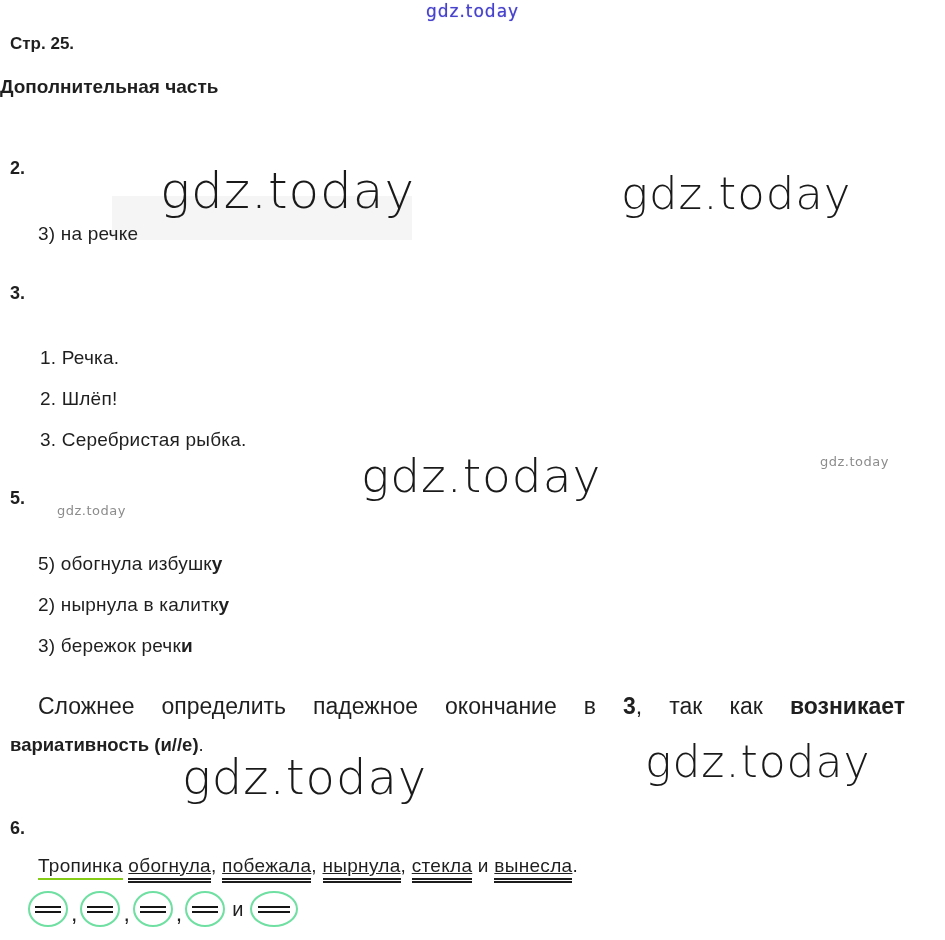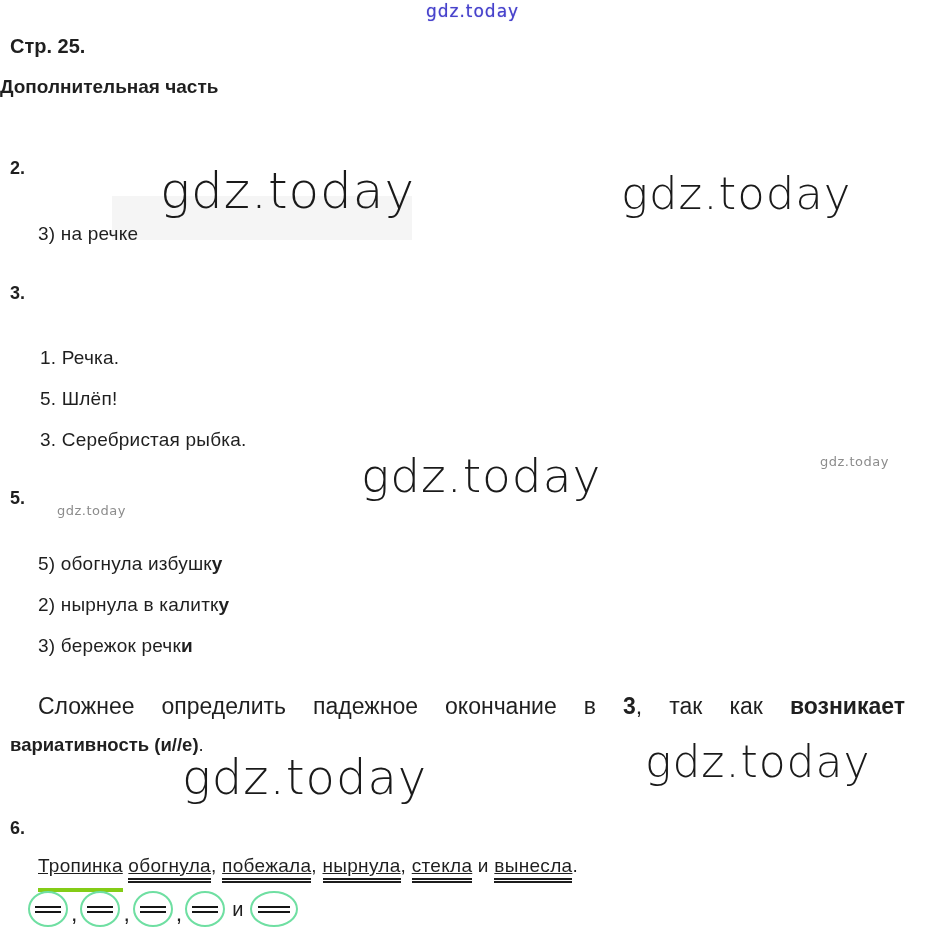--- a/index.html
+++ b/index.html
@@ -16,33 +16,33 @@
   .wm2r{left:621px;top:171px;font-size:45px;}
   .wmmid{left:361px;top:452px;font-size:47px;}
   .wmmids{left:820px;top:455px;}
   .wm5s{left:57px;top:504px;}
   .wmbl{left:182px;top:753px;font-size:48px;}
   .wmbr{left:645px;top:740px;font-size:44px;}
   .wmbg{left:112px;top:196px;width:300px;height:44px;background:#f5f5f5;z-index:1;}
   
   .content{z-index:3;line-height:1.2;}
   .b{font-weight:bold;}
-  .pagelabel{left:10px;top:34px;font-size:20px;font-weight:bold;}
+  .pagelabel{left:10px;top:34px;font-size:17px;font-weight:bold;}
   .heading{left:0;right:0;top:76px;text-align:left;font-size:19px;font-weight:bold;}
   .tasknum{left:10px;font-size:18px;font-weight:bold;}
   .t2n{top:158px;} .t3n{top:283px;} .t5n{top:488px;} .t6n{top:818px;}
   .line{font-size:19px;letter-spacing:0.2px;margin-top:24px;}
   .t2a{left:38px;top:199px;}
   .t3i0{left:40px;top:323px;} .t3i1{left:40px;top:364px;} .t3i2{left:40px;top:405px;}
   .t5i0{left:38px;top:529px;} .t5i1{left:38px;top:570px;} .t5i2{left:38px;top:611px;text-align:right;}
   .note1{left:38px;right:40px;top:693px;font-size:23px;text-align:justify;
          text-align-last:justify;}
   .note2{left:10px;top:734px;font-size:18.5px;}
   .sentence{left:38px;top:855px;font-size:19px;letter-spacing:0.3px;white-space:nowrap;}
-  .u1{border-bottom:4px solid #84cc16;padding-bottom:12px;text-decoration:underline;}
+  .u1{border-bottom:2px solid #84cc16;padding-bottom:2px;}
   .u2{border-bottom:5px double #1c1c1c;padding-bottom:2px;text-decoration:underline;}
   
   .symrow{left:28px;top:891px;display:flex;align-items:center;}
   .sym{width:40px;height:36px;border:2px solid #6fdfa2;border-radius:50%;
        display:flex;align-items:center;justify-content:center;box-sizing:border-box;
        background:#fff;}
   .sym.wide{width:48px;}
   .dl{width:26px;height:7px;border-top:2.5px solid #151515;
       border-bottom:2.5px solid #151515;box-sizing:border-box;}
   .wide .dl{width:32px;}
@@ -65,21 +65,21 @@
 <div class="abs wm wmbr">gdz.today</div>
 
 <div class="abs content pagelabel">Стр. 25.</div>
 <div class="abs content heading">Дополнительная часть</div>
 
 <div class="abs content tasknum t2n">2.</div>
 <div class="abs content line t2a">3) на речке</div>
 
 <div class="abs content tasknum t3n">3.</div>
 <div class="abs content line t3i0">1. Речка.</div>
-<div class="abs content line t3i1">5. Шлёп!</div>
+<div class="abs content line t3i1">2. Шлёп!</div>
 <div class="abs content line t3i2">3. Серебристая рыбка.</div>
 
 <div class="abs content tasknum t5n">5.</div>
 <div class="abs content line t5i0"><span>5) обогнула избушк</span><span class="b">у</span></div>
 <div class="abs content line t5i1"><span>2) нырнула в калитк</span><span class="b">у</span></div>
 <div class="abs content line t5i2"><span>3) бережок речк</span><span class="b">и</span></div>
 
 <div class="abs content note1"><span>Сложнее определить падежное окончание в </span><span class="b">3</span><span>, так как </span><span class="b">возникает</span></div>
 <div class="abs content note2"><span class="b">вариативность (и//е)</span><span>.</span></div>
 

